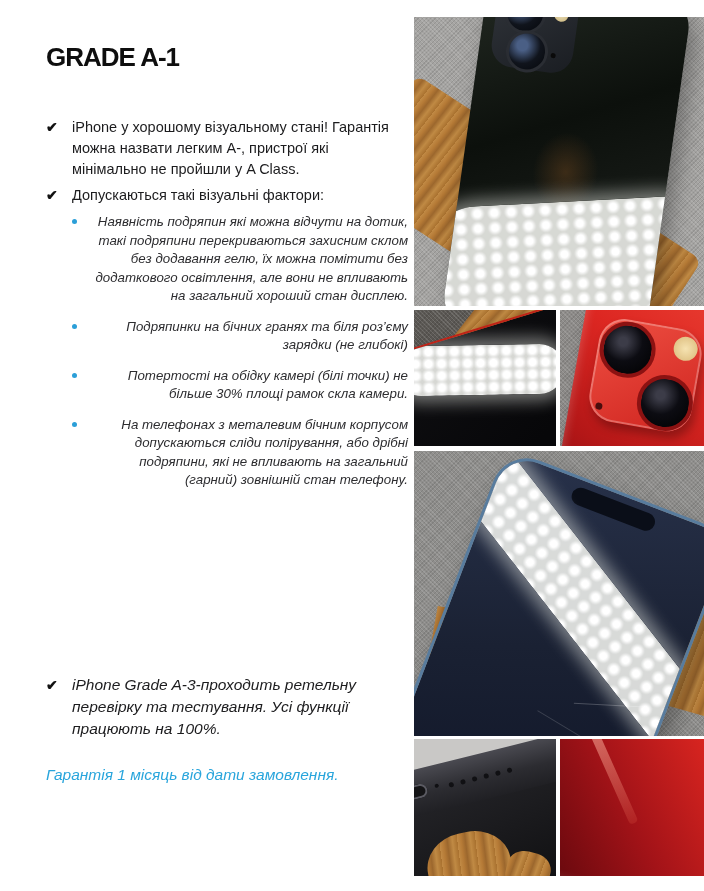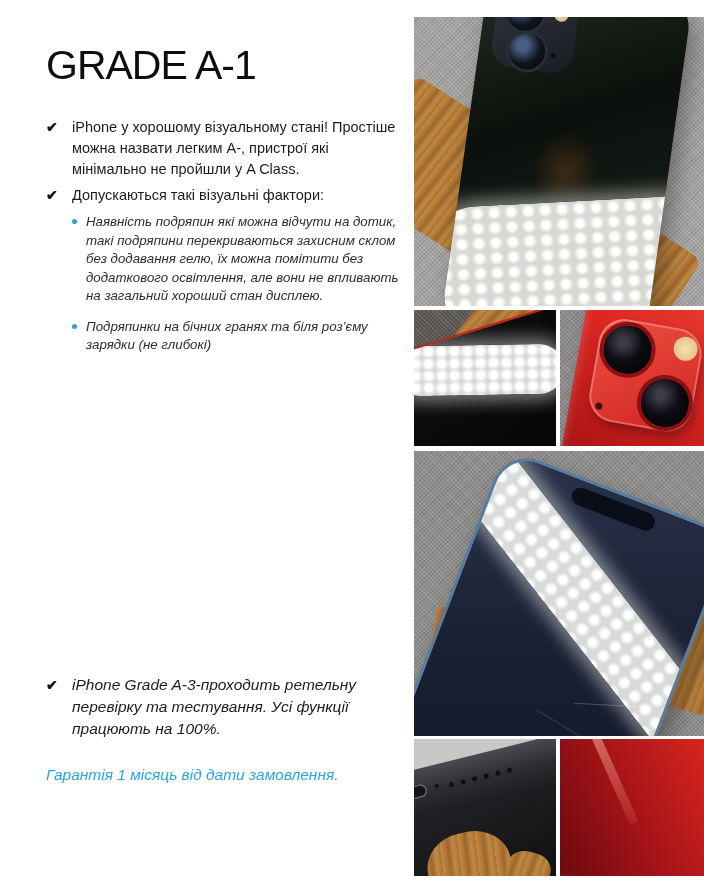--- a/index.html
+++ b/index.html
@@ -3,33 +3,33 @@
 <meta charset="utf-8">
 <style>
   html,body{margin:0;padding:0;}
   body{
     width:704px;height:891px;position:relative;background:#ffffff;overflow:hidden;
     font-family:"Liberation Sans", sans-serif;color:#1d1d1f;
   }
   
   .title{
     position:absolute;left:46px;top:42px;
-    font-size:41px;font-weight:400;letter-spacing:-1px;color:#0e0e0e;
+    font-size:26px;font-weight:700;letter-spacing:-1px;color:#0e0e0e;
   }
   .check-item{position:absolute;left:46px;display:flex;}
   .check-item .glyph{flex:none;width:26px;font-size:14px;font-weight:700;color:#111;line-height:21px;}
   .check-item .ctext{width:332px;font-size:14.5px;line-height:21px;color:#1c1c1e;}
   #check1{top:117px;}
   #check2{top:185px;}
   #final-note{top:674px;}
   #final-note .ctext{font-style:italic;font-size:15.5px;line-height:22px;width:348px;}
   #final-note .glyph{line-height:22px;}
 
   .factors{position:absolute;left:72px;top:213px;width:336px;}
-  .factor{display:flex;margin-bottom:12px;}
+  .factor{display:flex;margin-bottom:12px;text-align:right;}
   .factor .dot{flex:none;width:5px;height:5px;border-radius:50%;background:#2b9fd8;margin:6px 9px 0 0;}
   .factor .ftext{font-style:italic;font-size:13.3px;line-height:18.5px;color:#2d2d30;}
 
   .footer{position:absolute;left:46px;top:764px;font-style:italic;font-size:15.5px;line-height:22px;color:#29a5dc;text-align:center;}
 
   
   .photo{position:absolute;overflow:hidden;}
   .weave{
     background-image:
       repeating-linear-gradient(45deg, rgba(255,255,255,.13) 0 1px, rgba(0,0,0,0) 1px 3px),
@@ -117,36 +117,44 @@
   .edge6{left:-8px;top:96px;width:150px;height:9px;transform:rotate(52deg);border-radius:4px;
     background:linear-gradient(90deg, rgba(255,189,170,.75), rgba(255,120,90,.15));}
 </style>
 </head>
 <body>
 
 <div class="title">GRADE A-1</div>
 
 <div class="check-item" id="check1">
   <span class="glyph">✔</span>
-  <span class="ctext">iPhone у хорошому візуальному стані! Простіше можна назвати легким А-, пристрої які мінімально не пройшли у A Class.</span>
+  <span class="ctext">iPhone у хорошому візуальному стані! Гарантія можна назвати легким А-, пристрої які мінімально не пройшли у A Class.</span>
 </div>
 
 <div class="check-item" id="check2">
   <span class="glyph">✔</span>
   <span class="ctext">Допускаються такі візуальні фактори:</span>
 </div>
 
 <div class="factors">
   <div class="factor">
     <span class="dot"></span>
     <span class="ftext">Наявність подряпин які можна відчути на дотик, такі подряпини перекриваються захисним склом без додавання гелю, їх можна помітити без додаткового освітлення, але вони не впливають на загальний хороший стан дисплею.</span>
   </div>
   <div class="factor">
     <span class="dot"></span>
     <span class="ftext">Подряпинки на бічних гранях та біля роз’єму зарядки (не глибокі)</span>
+  </div>
+  <div class="factor">
+    <span class="dot"></span>
+    <span class="ftext">Потертості на обідку камері (білі точки) не більше 30% площі рамок скла камери.</span>
+  </div>
+  <div class="factor">
+    <span class="dot"></span>
+    <span class="ftext">На телефонах з металевим бічним корпусом допускаються сліди полірування, або дрібні подряпини, які не впливають на загальний (гарний) зовнішній стан телефону.</span>
   </div>
 </div>
 
 <div class="check-item" id="final-note">
   <span class="glyph">✔</span>
   <span class="ctext">iPhone Grade A-3-проходить ретельну перевірку та тестування. Усі функції працюють на 100%.</span>
 </div>
 
 <div class="footer">
   <div>Гарантія 1 місяць від дати замовлення.</div>

